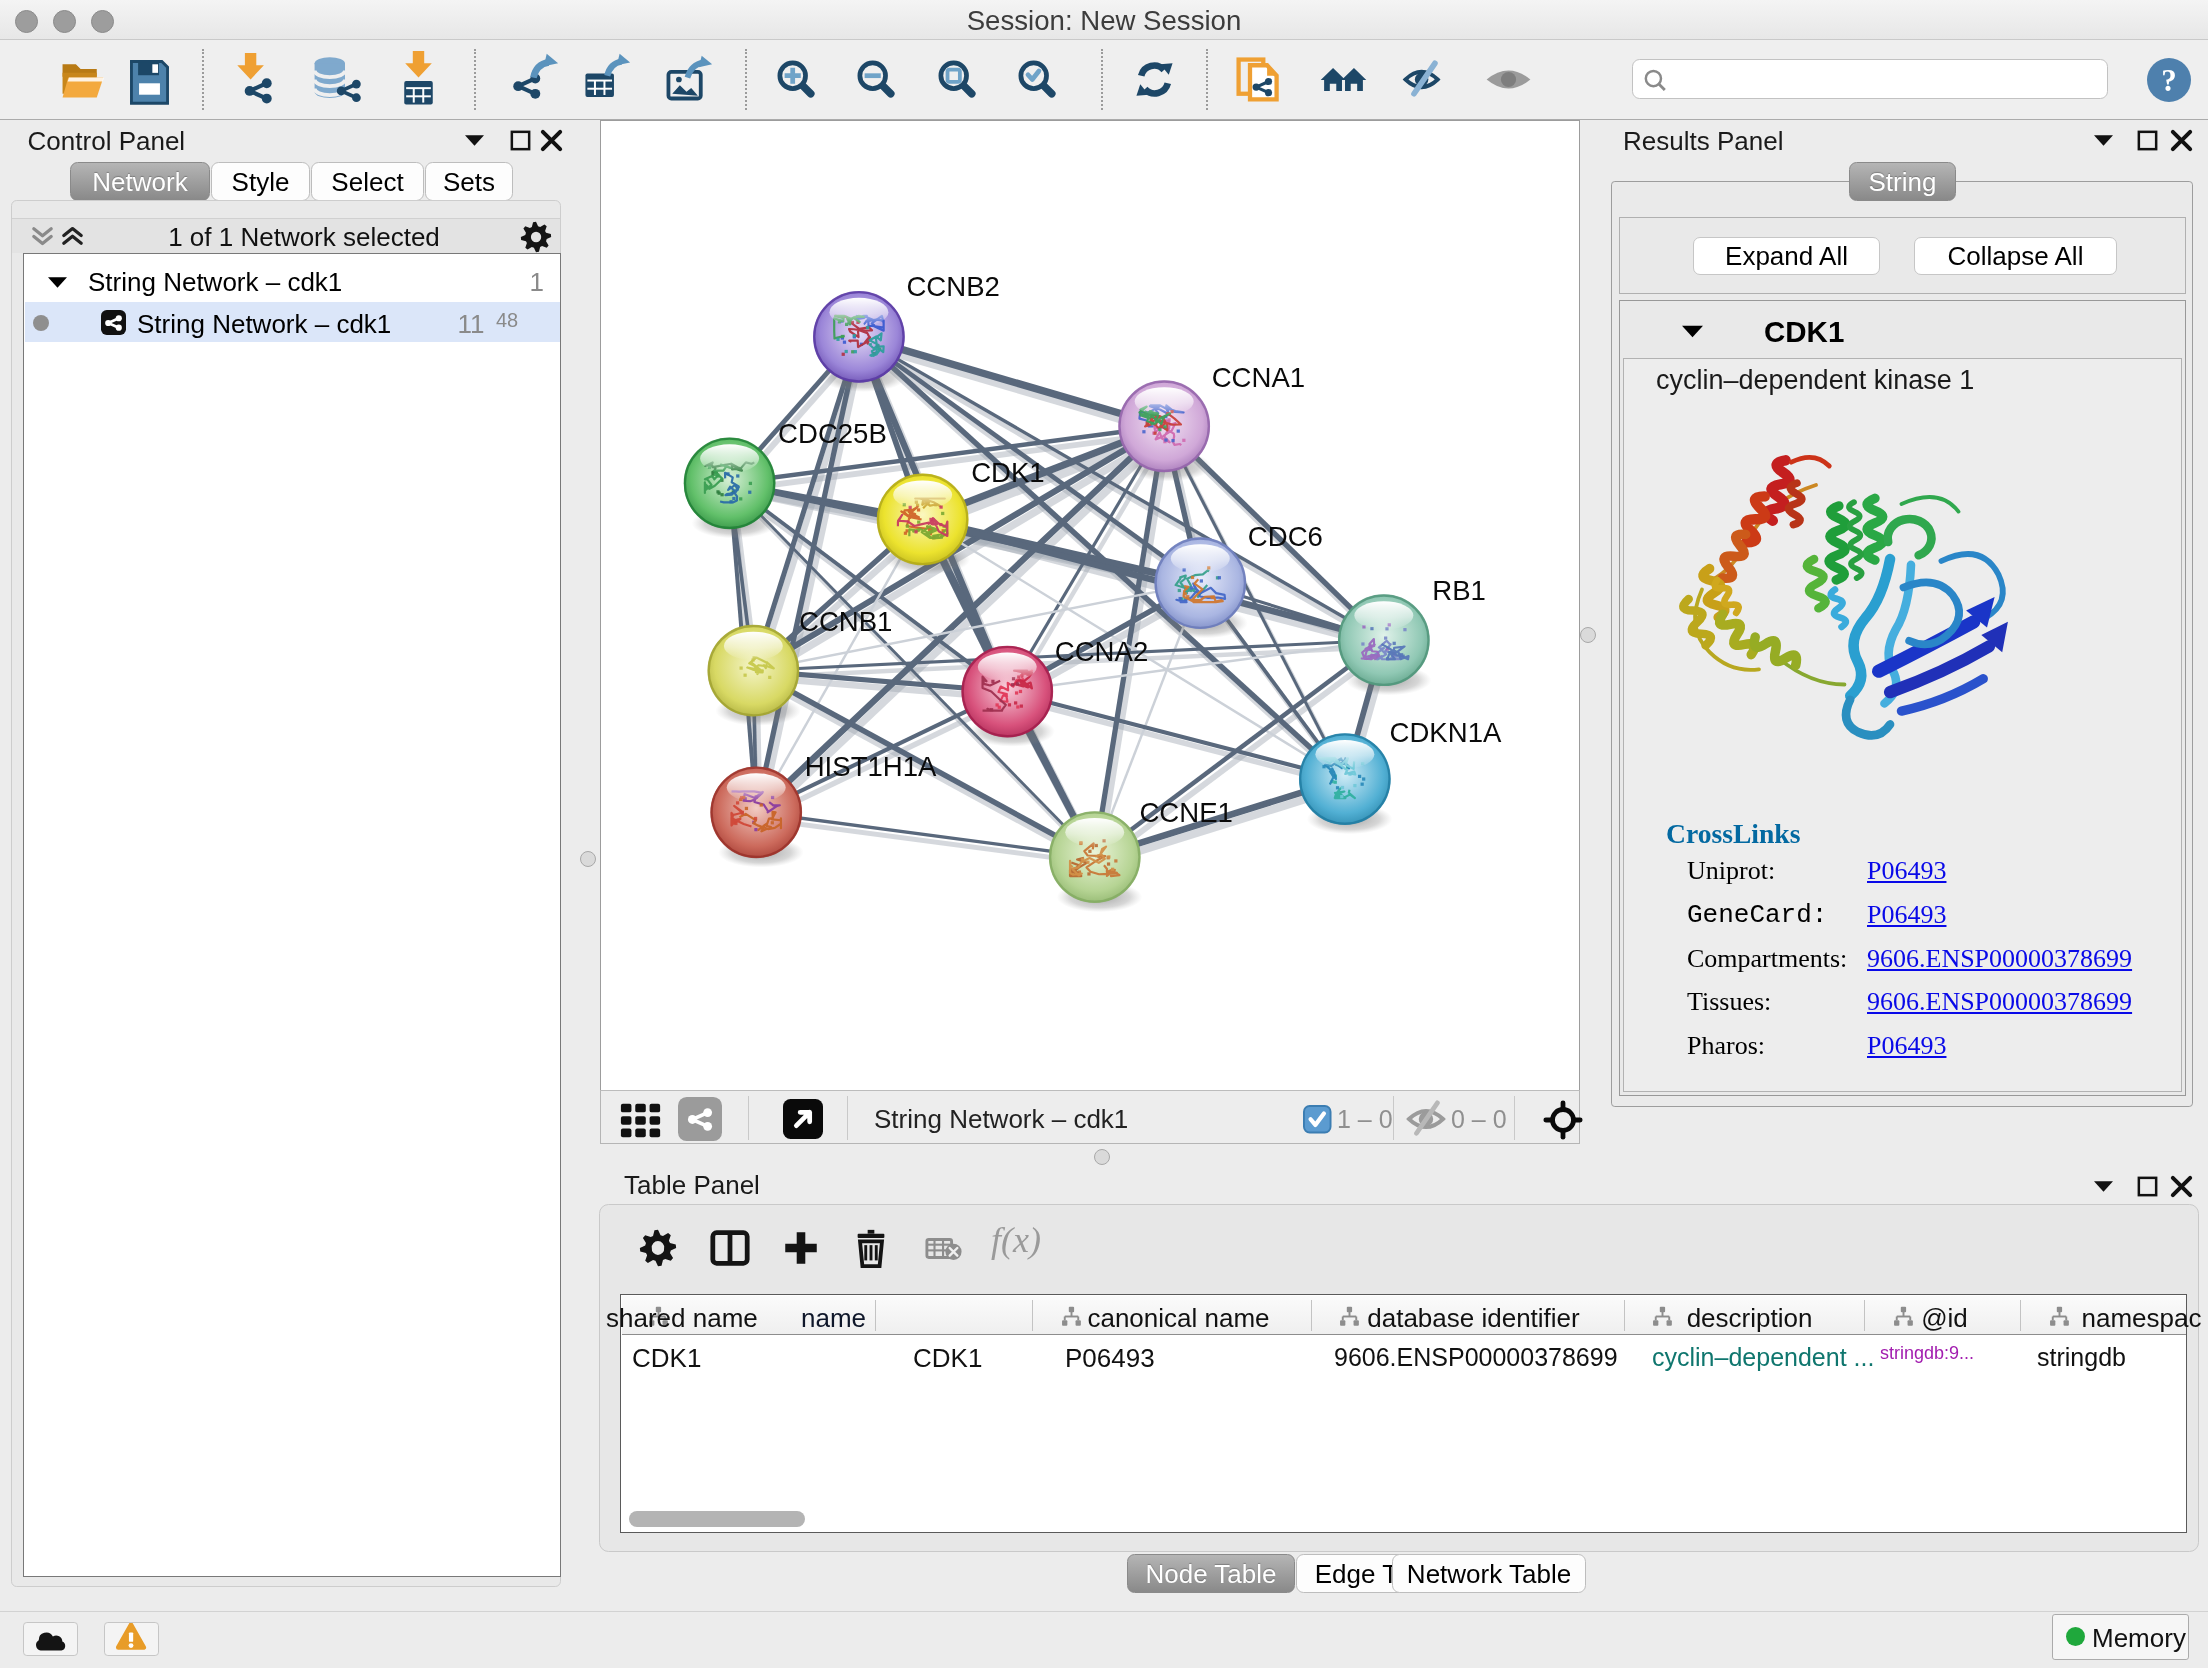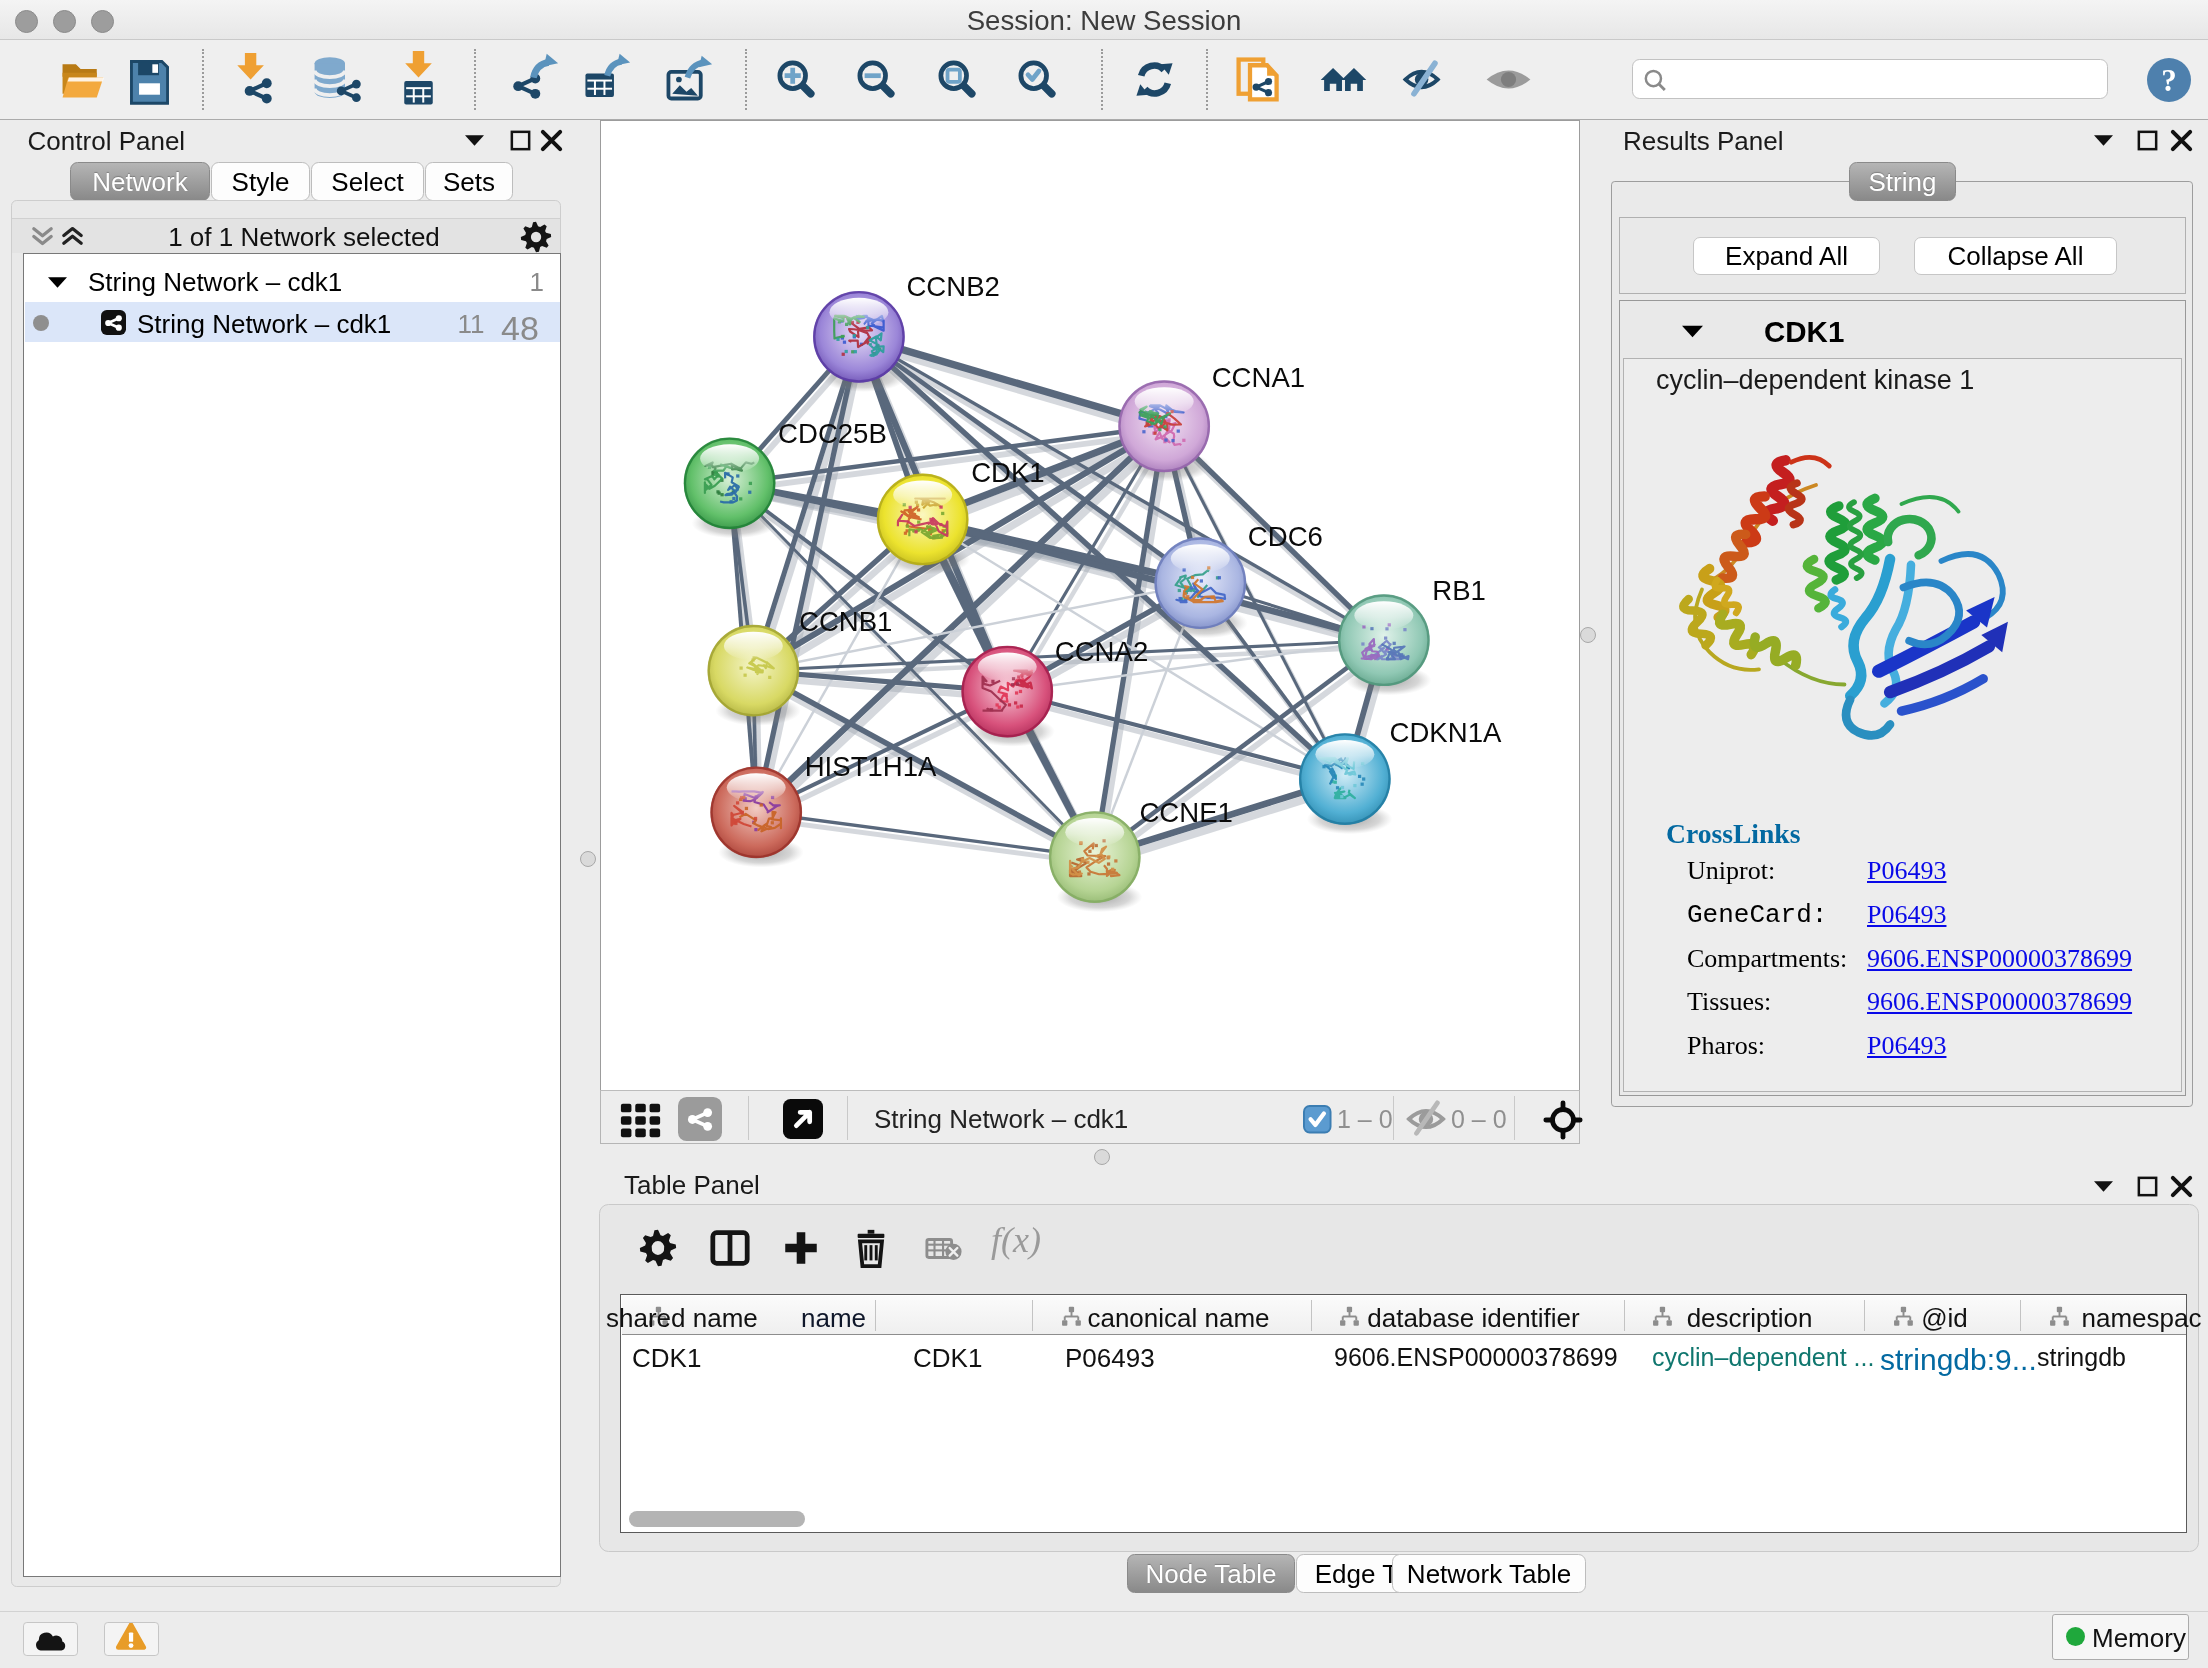--- a/index.html
+++ b/index.html
@@ -202,21 +202,21 @@
     <g stroke="#fff" stroke-width="2.7">
       <line x1="18.5" y1="8.6" x2="7.5" y2="13.5"></line>
       <line x1="7.5" y1="13.5" x2="18.5" y2="18.4"></line>
     </g>
     <circle cx="18.5" cy="8.6" r="3.2" fill="#fff"></circle>
     <circle cx="7.5" cy="13.5" r="3.2" fill="#fff"></circle>
     <circle cx="18.5" cy="18.4" r="3.2" fill="#fff"></circle>
   </svg>
 <div class="abs" style="left:137px;top:309px;font-size:26px;color:#000">String Network – cdk1</div>
 <div class="abs" style="left:447px;top:309px;width:48px;text-align:center;font-size:26px;color:#8a8a8a">11</div>
-<div class="abs" style="left:496px;top:309px;width:48px;text-align:center;font-size:34px;color:#8a8a8a">48</div>
+<div class="abs" style="left:496px;top:309px;width:48px;text-align:left;font-size:20px;color:#8a8a8a">48</div>
 <div class="abs" style="left:600px;top:120px;width:980px;height:971px;background:#fff;border:1px solid #9c9c9c;box-sizing:border-box"></div>
 <svg class="abs" style="left:601px;top:121px" width="978" height="969" viewBox="0 0 1028 1019">
     <defs>
       <linearGradient id="hl" x1="0" y1="0" x2="0" y2="1">
         <stop offset="0" stop-color="#fff" stop-opacity="1"></stop>
         <stop offset="0.55" stop-color="#fff" stop-opacity="0.55"></stop>
         <stop offset="1" stop-color="#fff" stop-opacity="0"></stop>
       </linearGradient>
       <radialGradient id="shad" cx="0.5" cy="0.5" r="0.5">
         <stop offset="0" stop-color="#555" stop-opacity="0.55"></stop>
@@ -926,21 +926,21 @@
     </g>
     <rect x="4.2" y="18.0" width="5.5" height="5.5" rx="1" fill="#8d8d8d"></rect>
     <rect x="18.2" y="18.0" width="5.5" height="5.5" rx="1" fill="#8d8d8d"></rect>
   </svg>
 <div class="abs" style="left:2142px;top:1303px;width:285px;margin-left:-143px;text-align:center;font-size:26px;color:#111">namespac</div>
 <div class="abs" style="left:632px;top:1343px;font-size:26px;color:#111">CDK1</div>
 <div class="abs" style="left:913px;top:1343px;font-size:26px;color:#111">CDK1</div>
 <div class="abs" style="left:1065px;top:1343px;font-size:26px;color:#111">P06493</div>
 <div class="abs" style="left:1334px;top:1343px;font-size:25px;color:#111">9606.ENSP00000378699</div>
 <div class="abs" style="left:1652px;top:1343px;font-size:25px;color:#0f766e">cyclin–dependent ...</div>
-<div class="abs" style="left:1880px;top:1343px;font-size:30px;color:#0369a1">stringdb:9...</div>
+<div class="abs" style="left:1880px;top:1343px;font-size:18px;color:#a21caf">stringdb:9...</div>
 <div class="abs" style="left:2037px;top:1343px;font-size:25px;color:#111">stringdb</div>
 <div class="abs" style="left:629px;top:1511px;width:176px;height:16px;border-radius:8.6px;background:#b4b4b4"></div>
 <div class="tab tabsel" style="left:1127px;top:1554px;width:168px">Node Table</div>
 <div class="tab" style="left:1296px;top:1554px;width:167px">Edge Table</div>
 <div class="tab" style="left:1392px;top:1554px;width:194px">Network Table</div>
 <div class="abs" style="left:0;top:1611px;width:2208px;height:57px;background:#ececec;border-top:1.9px solid #d2d2d2;box-sizing:border-box"></div>
 <div class="btn" style="left:23px;top:1622px;width:55px;height:34px;border-radius:3.8px;background:#f4f4f4"></div>
 <svg class="abs" style="left:34px;top:1625px" width="34" height="28.5" viewBox="0 0 36 30">
     <path d="M5.0,16.0 a8,8 0 0 1 15,-4 a6.5,6.5 0 0 1 10,5.5 a5,5 0 0 1 -1,9.5 h-22 a6,6 0 0 1 -2,-11 z" fill="#141414"></path>
   </svg>

